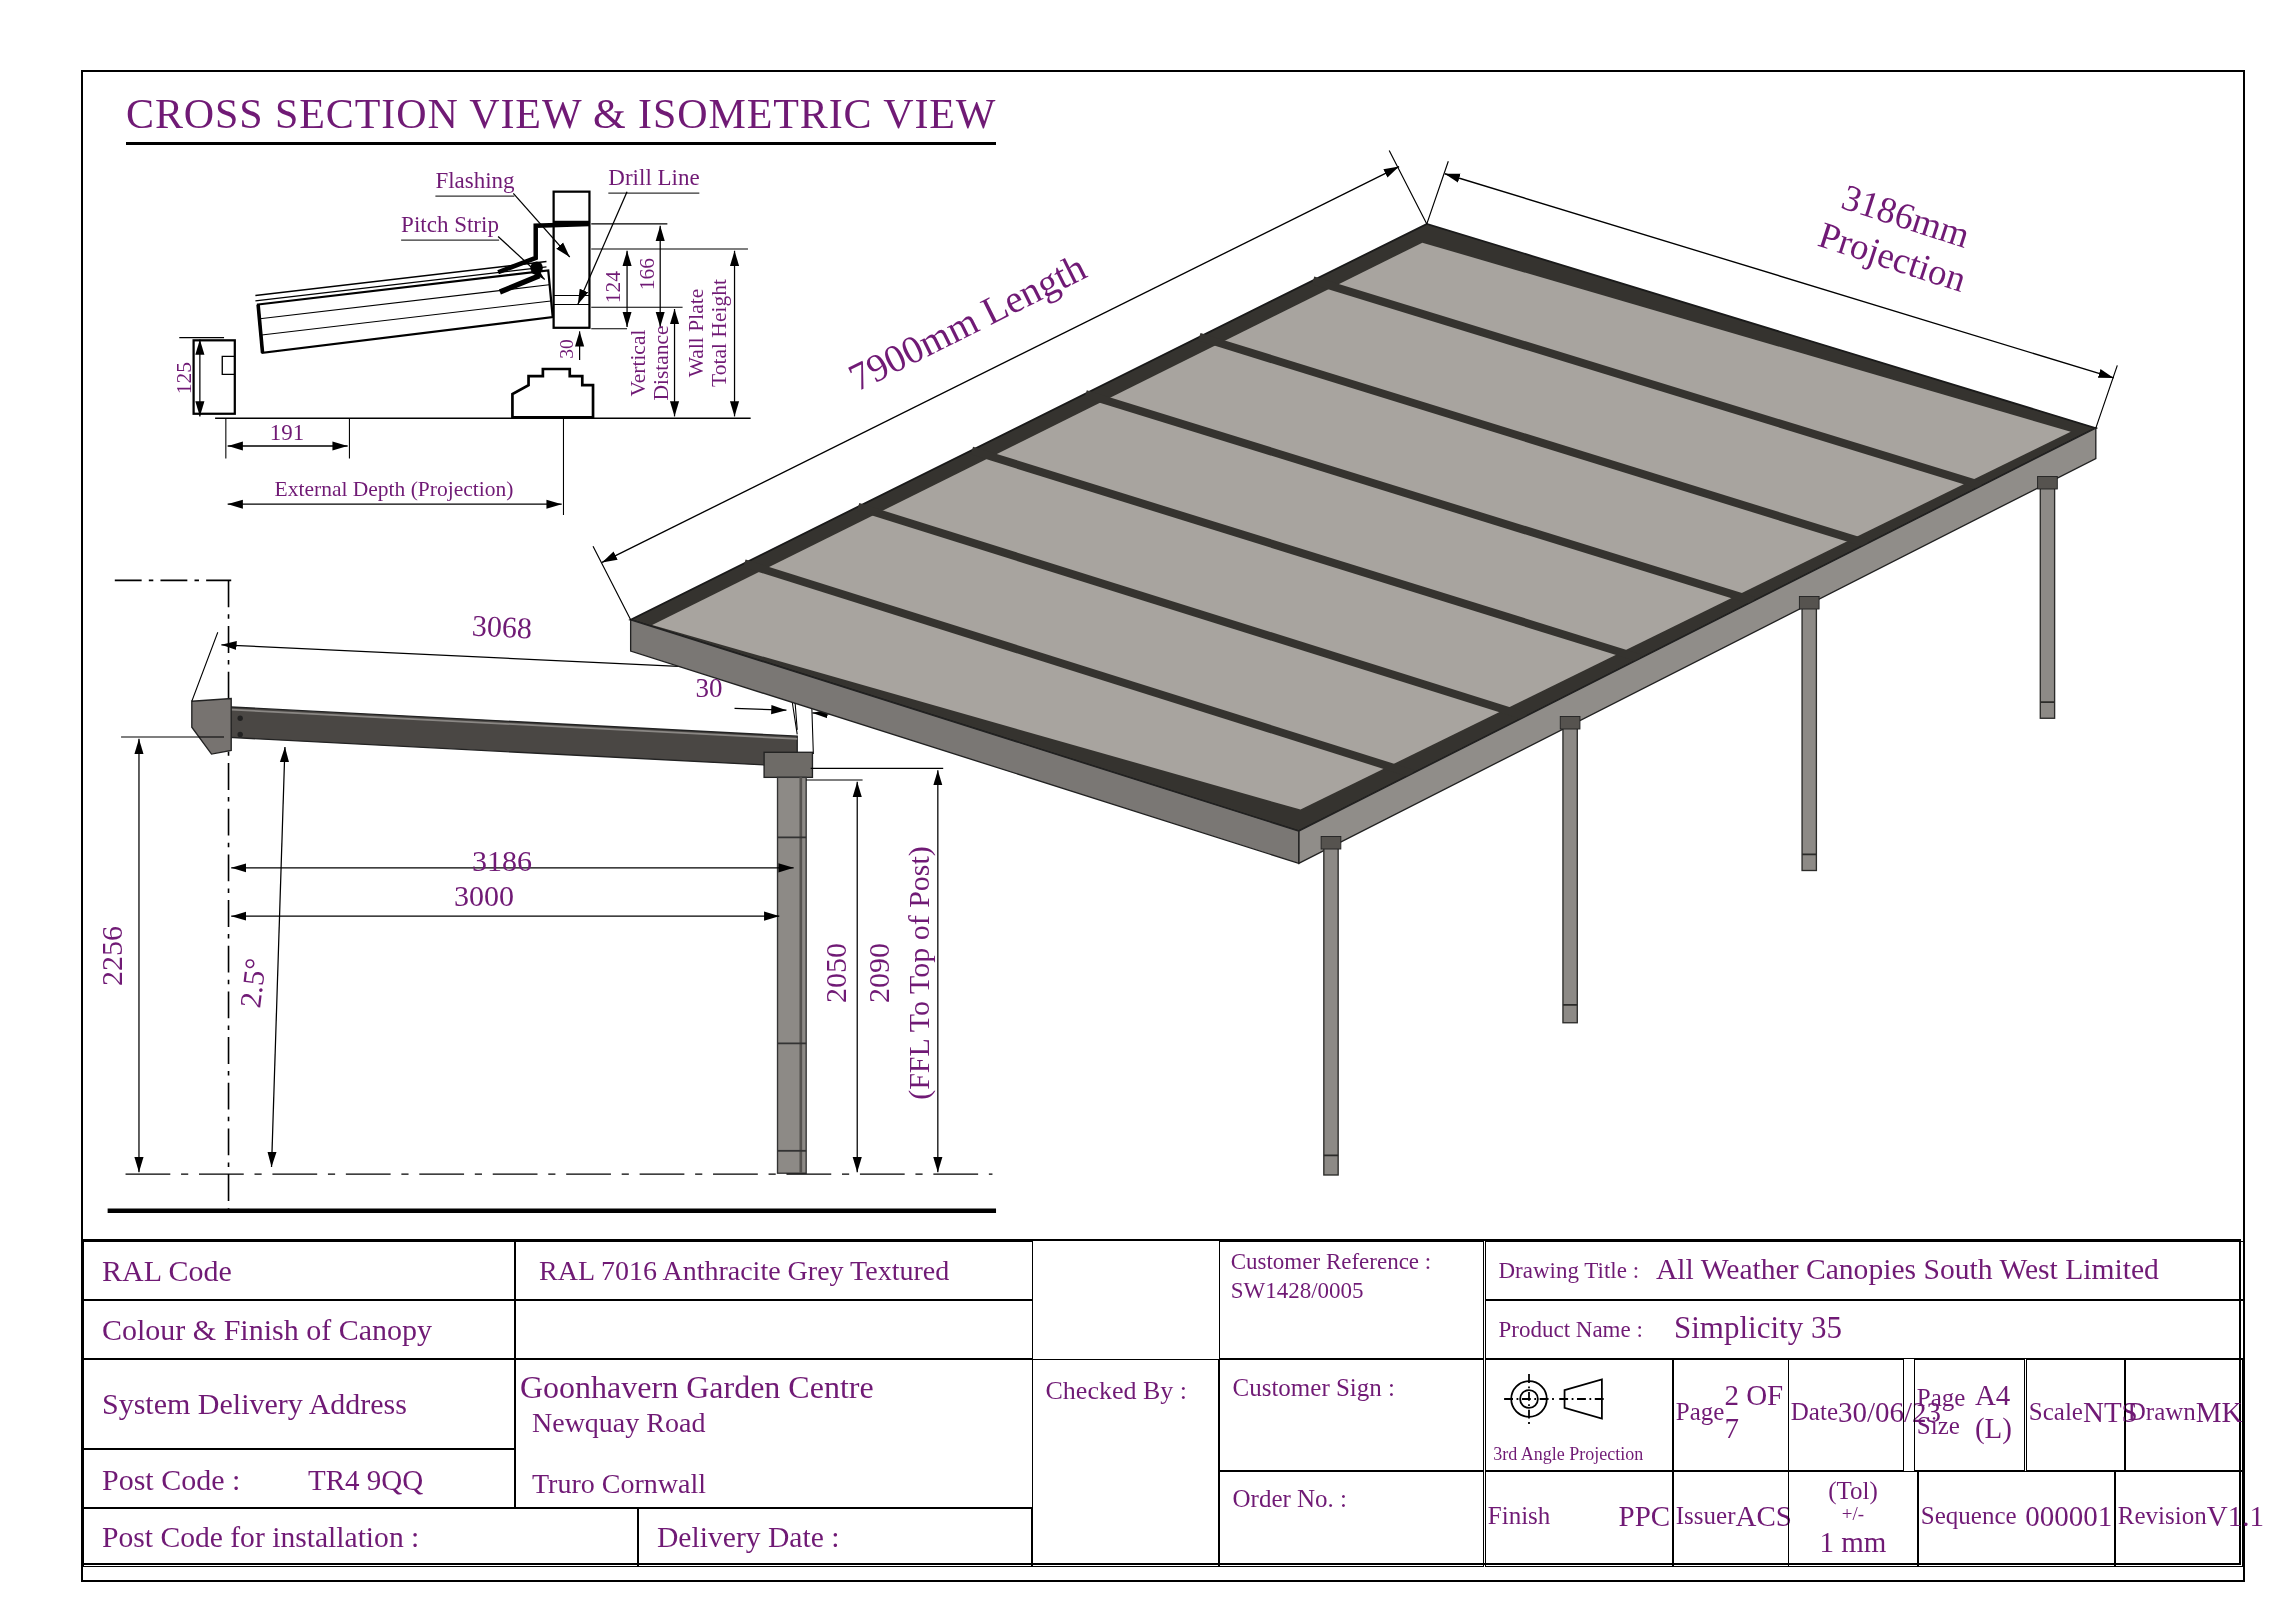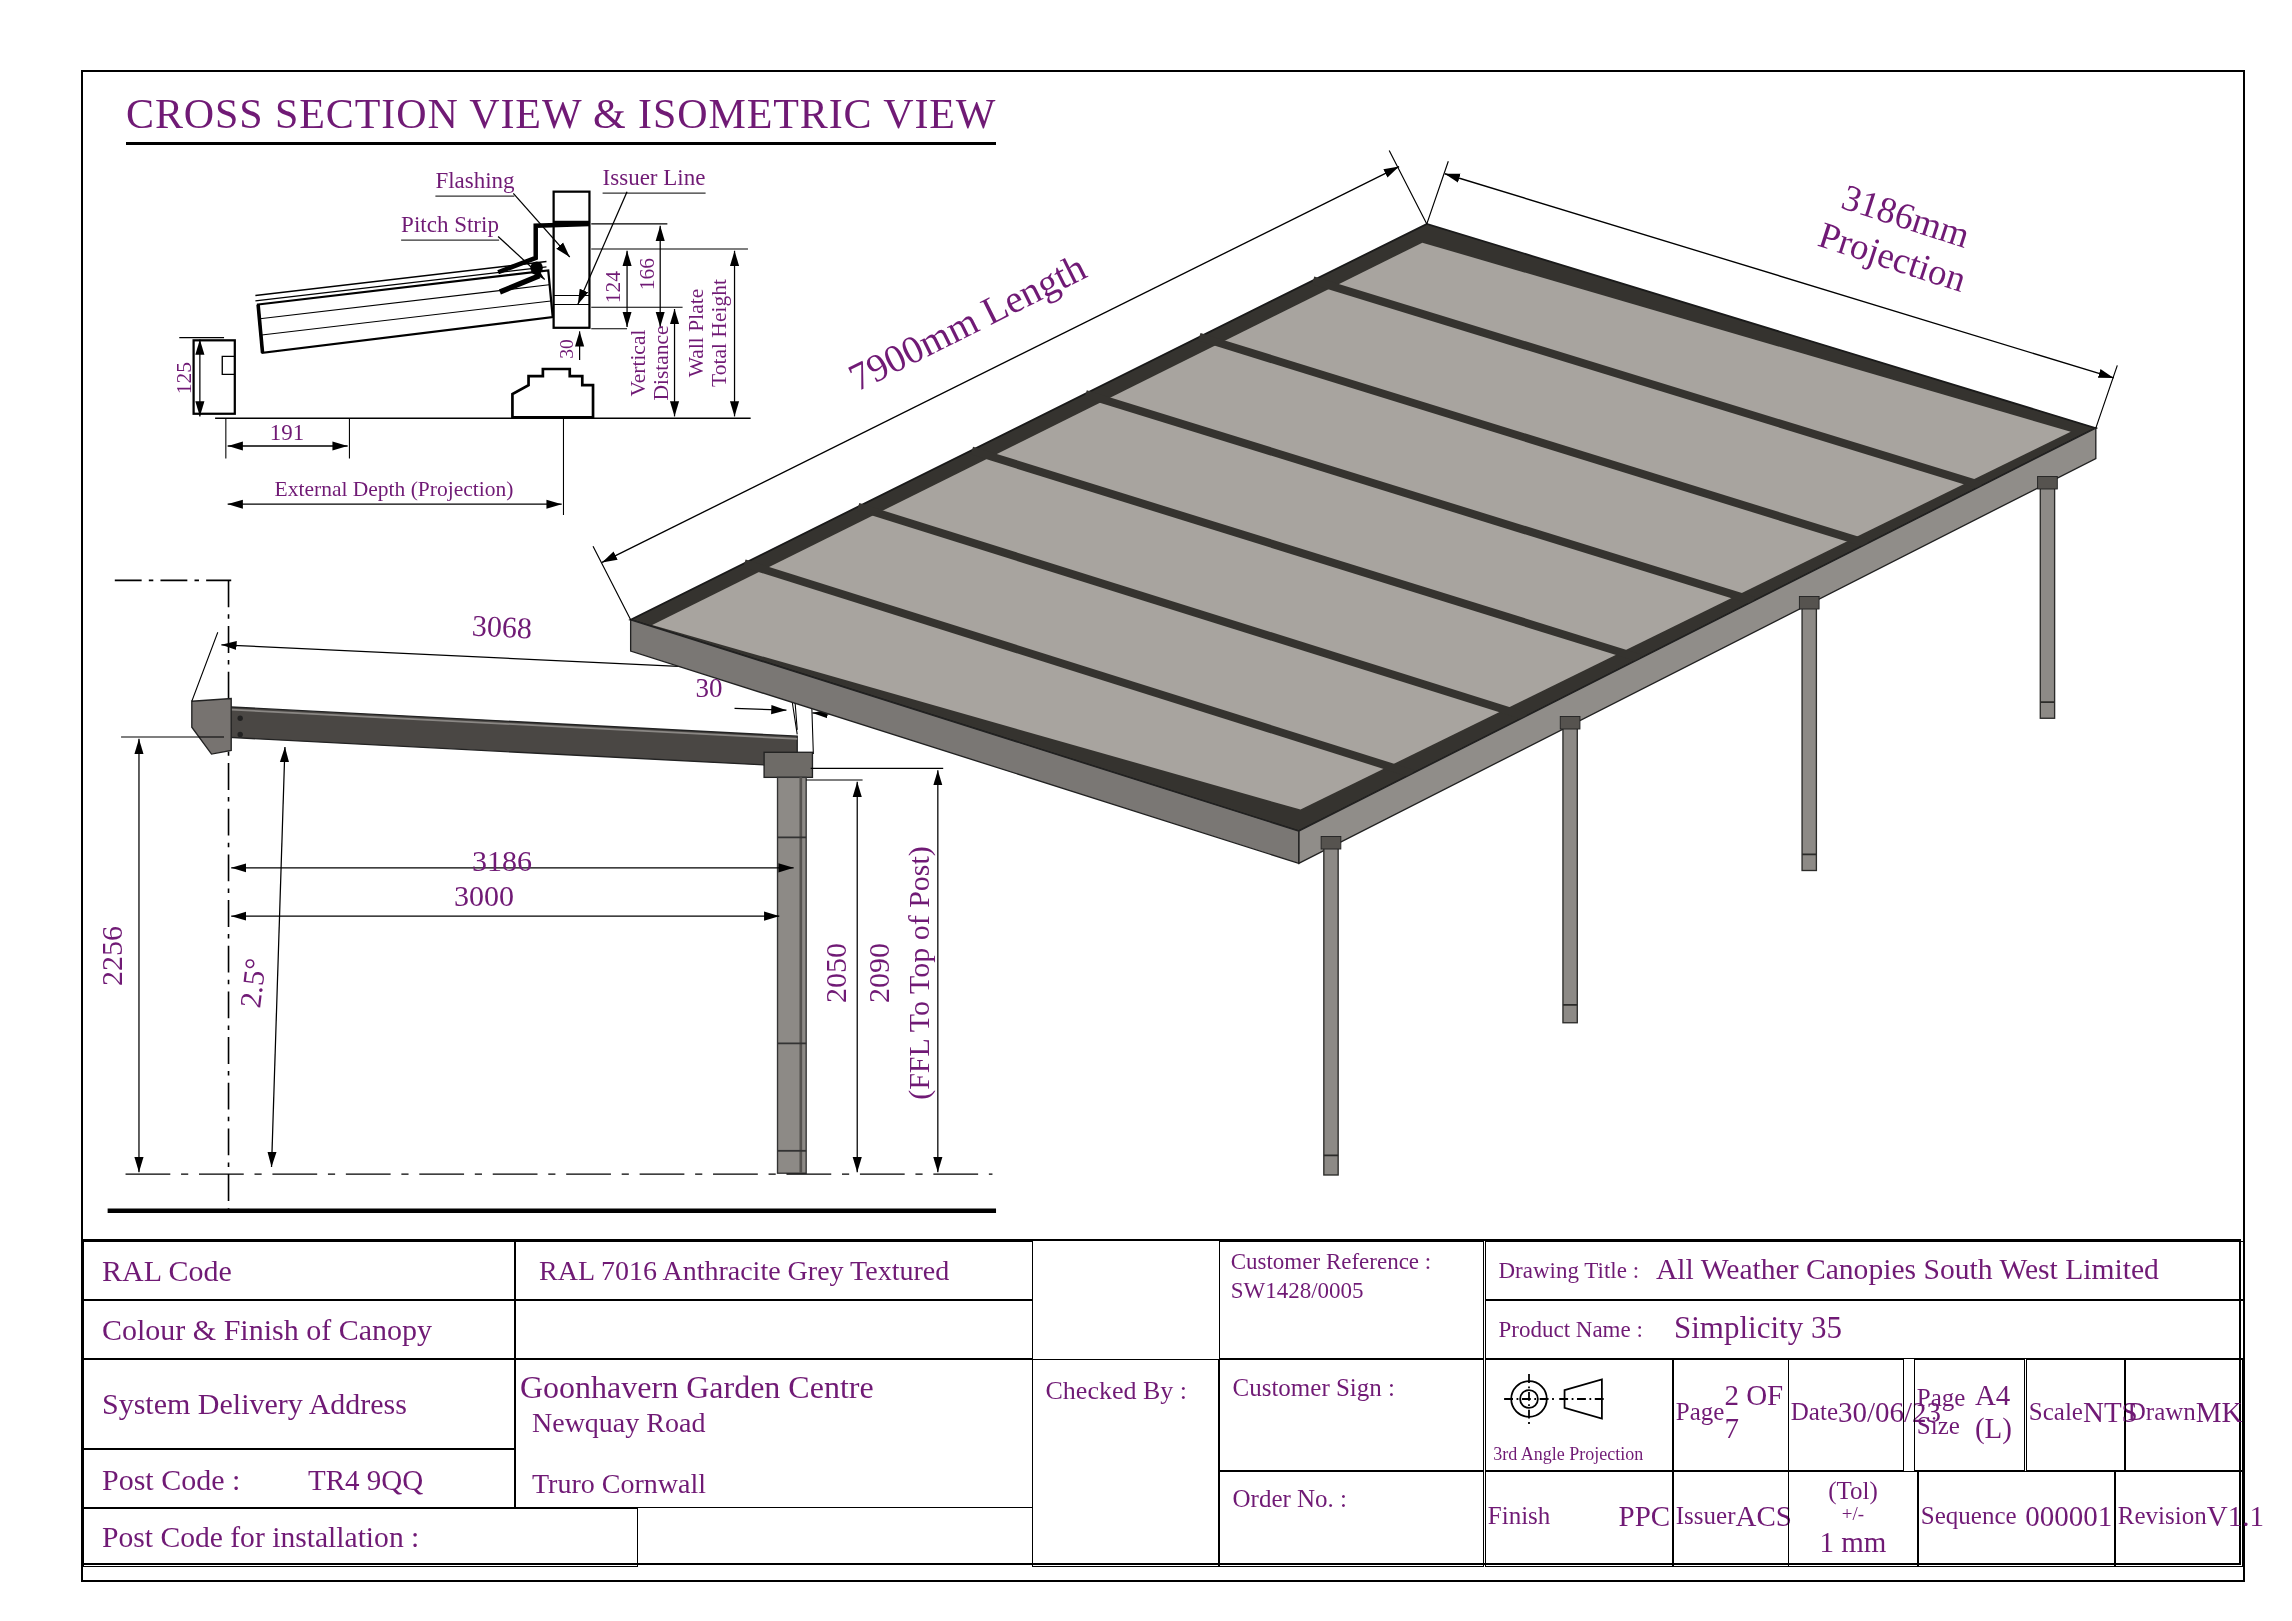--- a/index.html
+++ b/index.html
@@ -159,21 +159,21 @@
       <path d="M704,692 L662,610 M1593,250 L1551,168" stroke-width="1.3"></path>
       <line x1="672" y1="628" x2="1562" y2="186" stroke-width="1.5" marker-start="url(#arr)" marker-end="url(#arr)"></line>
 
       <path d="M1593,250 L1617,180 M2340,478 L2364,408" stroke-width="1.3"></path>
       <line x1="1613" y1="194" x2="2360" y2="422" stroke-width="1.5" marker-start="url(#arr)" marker-end="url(#arr)"></line>
     </g>
   </svg>
 
   <span class="lbl lead" style="left:475px;top:182px;font-size:23px">Flashing</span>
   <span class="lbl lead" style="left:450px;top:226px;font-size:23px">Pitch Strip</span>
-  <span class="lbl lead" style="left:654px;top:179px;font-size:23px">Issuer Line</span>
+  <span class="lbl lead" style="left:654px;top:179px;font-size:23px">Drill Line</span>
   <span class="lbl dimtxt r90" style="left:184px;top:378px;">125</span>
   <span class="lbl" style="left:287px;top:433px;font-size:23px">191</span>
   <span class="lbl dimtxt" style="left:394px;top:489px;">External Depth (Projection)</span>
   <span class="lbl dimtxt r90" style="left:566px;top:349px;font-size:19.7px">30</span>
   <span class="lbl dimtxt r90" style="left:613px;top:287px;">124</span>
   <span class="lbl dimtxt r90" style="left:647px;top:274px;">166</span>
   <span class="lbl dimtxt r90" style="left:638px;top:363px;">Vertical</span>
   <span class="lbl dimtxt r90" style="left:661px;top:363px;">Distance</span>
   <span class="lbl dimtxt r90" style="left:696px;top:333px;">Wall Plate</span>
   <span class="lbl dimtxt r90" style="left:719px;top:333px;">Total Height</span>
@@ -204,20 +204,21 @@
     <div class="cell" style="left:432px;top:118px;width:518px;height:149px">
       <span style="position:absolute;left:4px;top:9px;font-size:32px">Goonhavern Garden Centre</span>
       <span style="position:absolute;left:16px;top:47px;font-size:28px">Newquay Road</span>
       <span style="position:absolute;left:16px;bottom:7.2px;font-size:28px">Truro Cornwall</span>
     </div>
     <div class="cell" style="left:0;top:208px;width:432px;height:59px">
       <span style="position:absolute;left:18px;top:12.5px;font-size:30px">Post Code :</span>
       <span style="position:absolute;left:224px;top:14.3px;font-size:29px">TR4 9QQ</span>
     </div>
     <div class="cell cl" style="left:0;top:267px;width:555px;height:59px;font-size:29.6px">Post Code for installation :</div>
+    <div class="cell cl" style="left:555px;top:267px;width:394px;height:59px;font-size:29.6px">Delivery Date :</div>
 
     <div class="cell" style="left:949px;top:118px;width:187px;height:208px">
       <span style="position:absolute;left:12.5px;top:16px;font-size:26px">Checked By :</span>
     </div>
 
     <div class="cell" style="left:1136px;top:0;width:265px;height:118px">
       <span class="small-lb" style="position:absolute;left:10.7px;top:7.2px">Customer Reference :</span>
       <span class="small-lb" style="position:absolute;left:10.7px;top:36px">SW1428/0005</span>
     </div>
     <div class="cell" style="left:1136px;top:118px;width:265px;height:112px">

